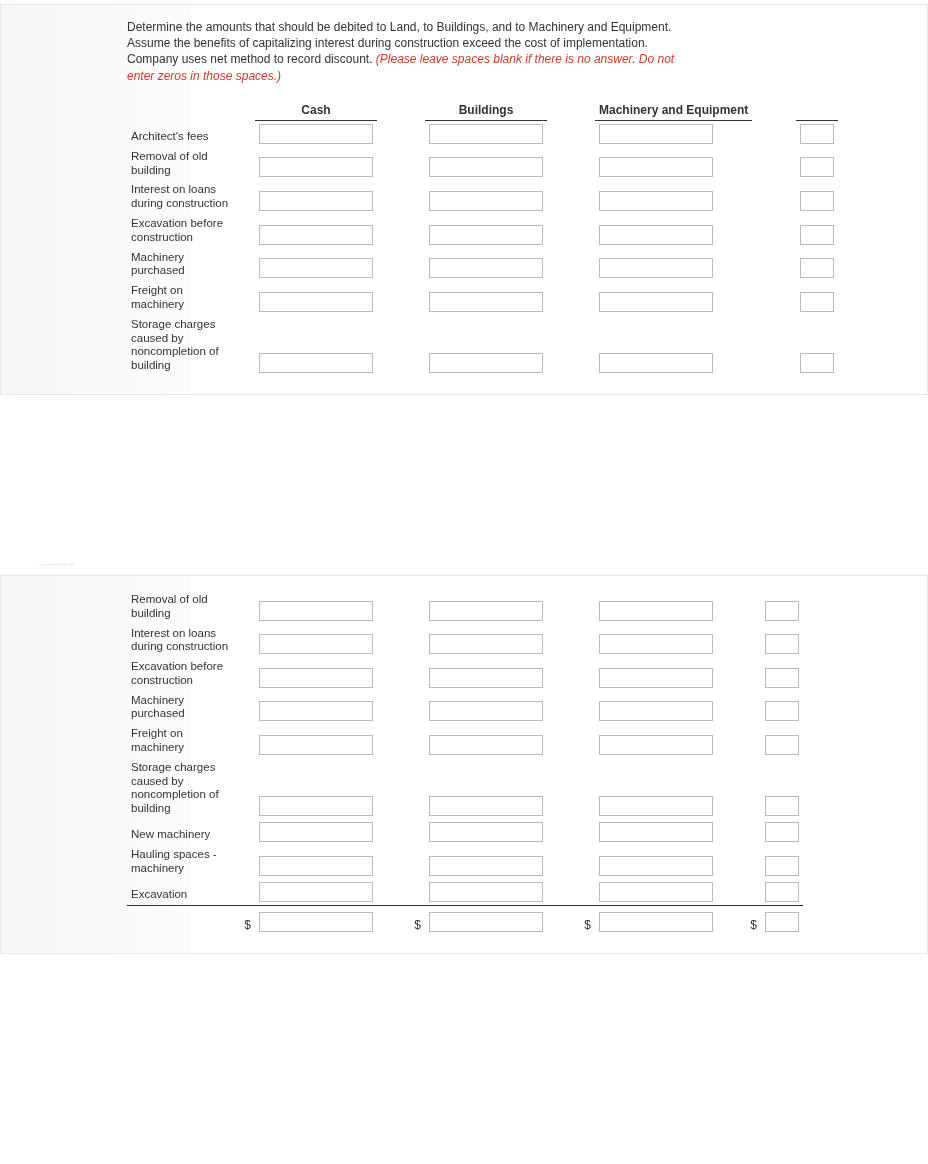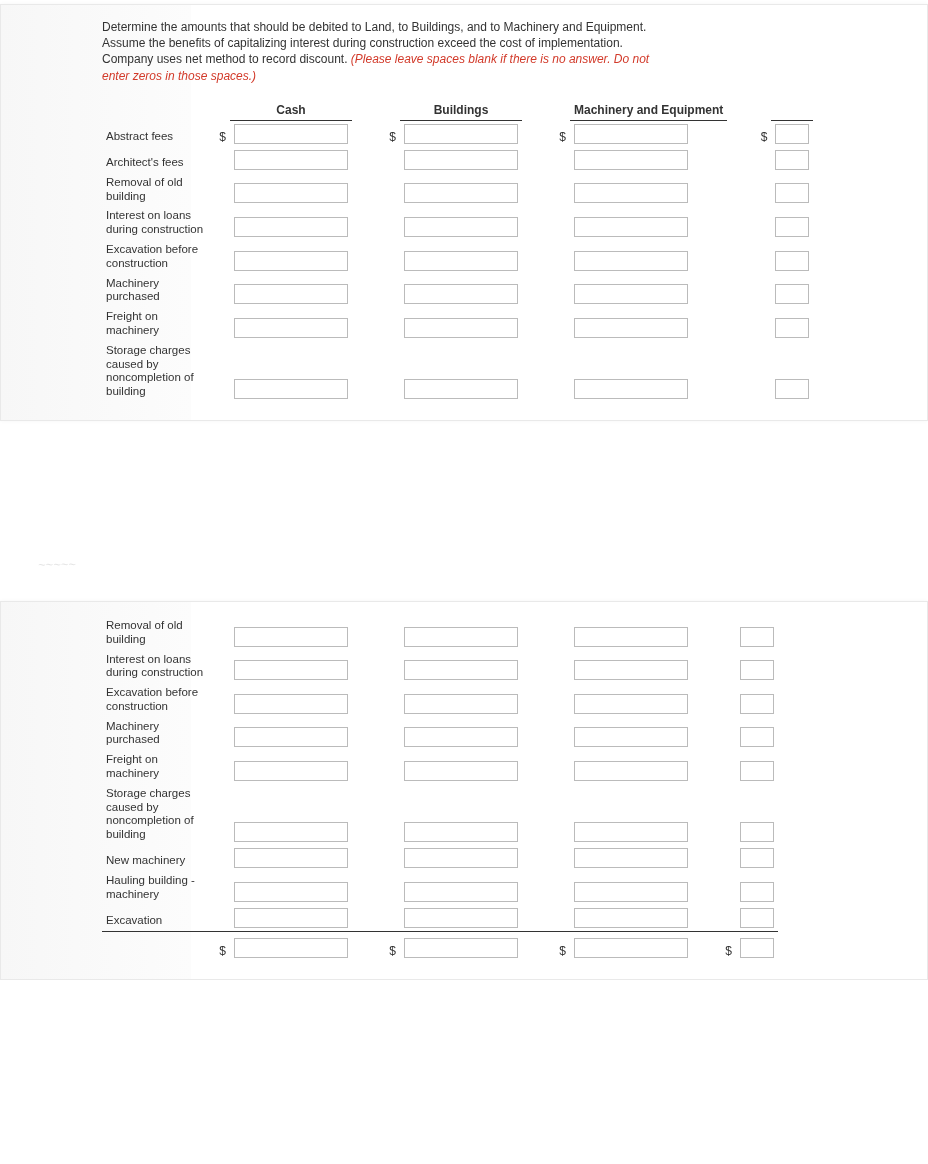--- a/index.html
+++ b/index.html
@@ -10,21 +10,21 @@
     box-shadow:0 0 4px rgba(0,0,0,0.04);
     padding:14px 14px 18px 14px;
     position:relative;
   }
   .panel1 { margin-top:4px; }
   .panel2 { margin-top:180px; }
   .left-gutter {
     position:absolute; left:0; top:0; bottom:0; width:190px;
     background:linear-gradient(to right,#f7f7f7,#fcfcfc);
   }
-  .content { position:relative; margin-left:87px; }
+  .content { position:relative; margin-left:112px; }
   .instr { font-size:12px; color:#333; line-height:1.35; max-width:560px; }
   .instr .red { color:#d23a2a; font-style:italic; }
   table.grid { border-collapse:collapse; margin-top:16px; }
   table.grid td, table.grid th { padding:3px 4px; vertical-align:bottom; }
   th.col-head {
     font-size:12px; font-weight:600; color:#333; text-align:center;
     border-bottom:1.5px solid #333; padding-bottom:2px;
   }
   th.col-head.blank { border-bottom:1.5px solid #333; }
   td.rowlabel {
@@ -72,34 +72,20 @@
           <td class="spacer-col"></td>
           <td class="dollar"></td>
           <th class="col-head">Machinery and Equipment</th>
           <td class="spacer-col2"></td>
           <td class="dollar"></td>
           <th class="col-head blank" style="width:34px;">&nbsp;</th>
         </tr>
         </tbody>
           <tbody id="tbody1">
             <tr>
-              <td class="rowlabel">Abstract fees</td>
-              <td class="dollar">$</td>
-              <td><input class="cell w-main" style=""></td>
-              <td class="spacer-col"></td>
-              <td class="dollar">$</td>
-              <td><input class="cell w-main" style=""></td>
-              <td class="spacer-col"></td>
-              <td class="dollar">$</td>
-              <td><input class="cell w-main" style=""></td>
-              <td class="spacer-col2"></td>
-              <td class="dollar">$</td>
-              <td><input class="cell w-small" style=""></td>
-            </tr>
-            <tr>
               <td class="rowlabel">Architect's fees</td>
               <td class="dollar"></td>
               <td><input class="cell w-main" style=""></td>
               <td class="spacer-col"></td>
               <td class="dollar"></td>
               <td><input class="cell w-main" style=""></td>
               <td class="spacer-col"></td>
               <td class="dollar"></td>
               <td><input class="cell w-main" style=""></td>
               <td class="spacer-col2"></td>
@@ -294,21 +280,21 @@
               <td class="dollar"></td>
               <td><input class="cell w-main" style=""></td>
               <td class="spacer-col"></td>
               <td class="dollar"></td>
               <td><input class="cell w-main" style=""></td>
               <td class="spacer-col2"></td>
               <td class="dollar"></td>
               <td><input class="cell w-small" style=""></td>
             </tr>
             <tr>
-              <td class="rowlabel">Hauling building - machinery</td>
+              <td class="rowlabel">Hauling spaces - machinery</td>
               <td class="dollar"></td>
               <td><input class="cell w-main" style=""></td>
               <td class="spacer-col"></td>
               <td class="dollar"></td>
               <td><input class="cell w-main" style=""></td>
               <td class="spacer-col"></td>
               <td class="dollar"></td>
               <td><input class="cell w-main" style=""></td>
               <td class="spacer-col2"></td>
               <td class="dollar"></td>

